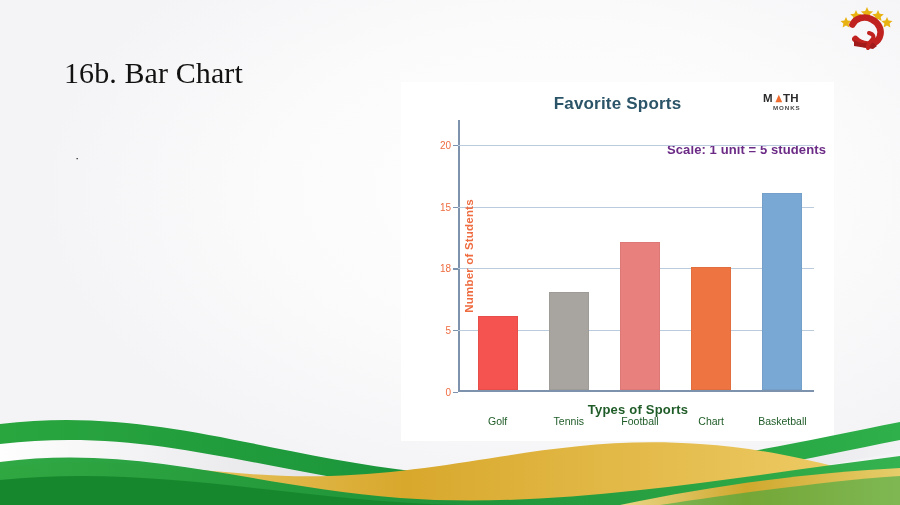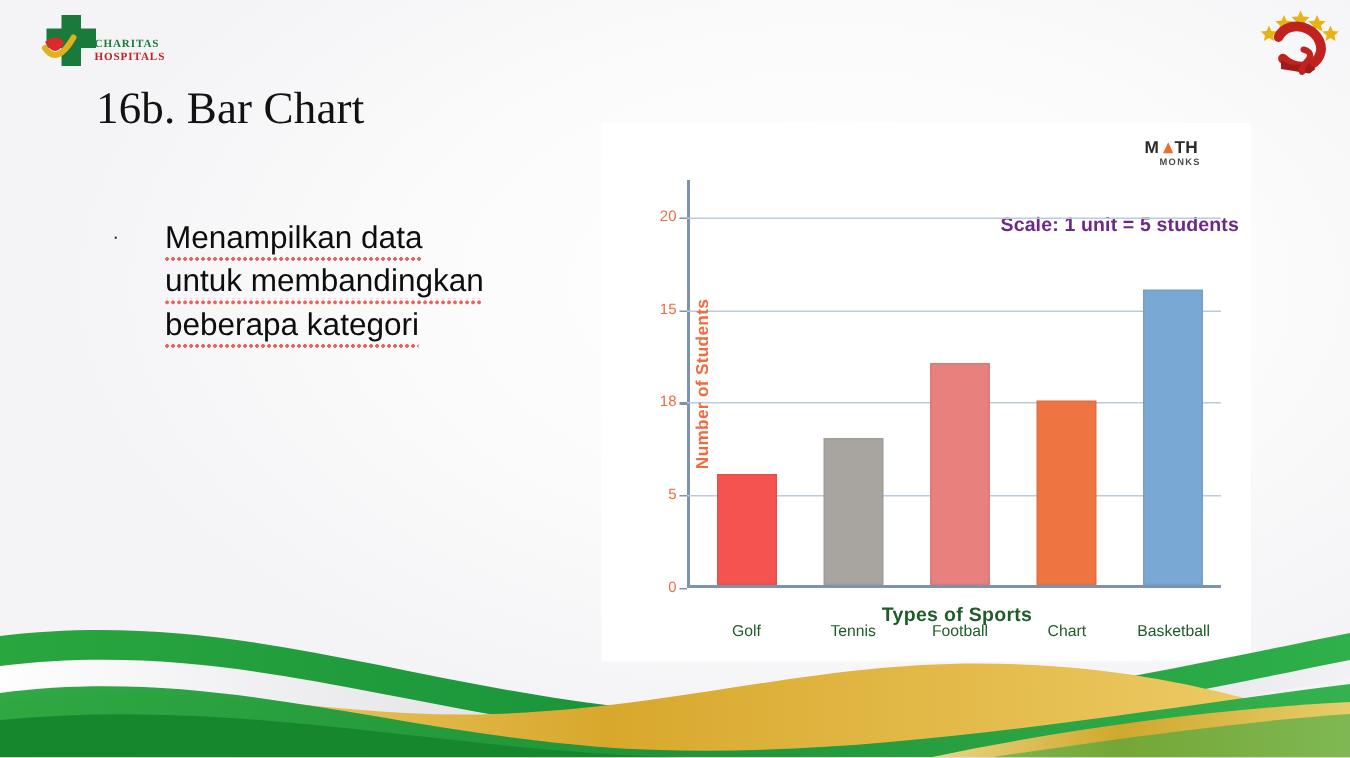--- a/index.html
+++ b/index.html
@@ -120,59 +120,45 @@
   }
 
   
   .ribbon { position:absolute; left:0; bottom:0; width:900px; height:95px; }
 </style>
 </head>
 <body>
 
 <div class="slide">
 
-  <div class="logo-charitas">
-    <svg viewBox="0 0 120 48" width="120" height="48">
-      <path d="M33 6 h13 v9 h10 v13 h-10 v12 h-13 v-12 h-10 v-13 h10 z" fill="#1a7a3c"></path>
-      <circle cx="40" cy="11" r="1.6" fill="#1a7a3c"></circle>
-      <path d="M22 24 q7 -6 13 0 q-6 12 -13 0 z" fill="#d92b2b"></path>
-      <path d="M22 28 q8 12 19 -7" stroke="#e0b11a" stroke-width="4" fill="none" stroke-linecap="round"></path>
-      <text x="55" y="27" font-family="Liberation Serif, serif" font-size="7.4" font-weight="bold" fill="#1a7a3c" letter-spacing="0.6">CHARITAS</text>
-      <text x="55" y="36" font-family="Liberation Serif, serif" font-size="7.4" font-weight="bold" fill="#c0221f" letter-spacing="0.6">HOSPITALS</text>
-    </svg>
-  </div>
 
   <div class="logo-q">
     <svg viewBox="0 0 60 52" width="60" height="52">
       <g fill="#e8b212">
         <path d="M10 17 l1.6 3.6 3.9 .4 -2.9 2.6 .8 3.8 -3.4-2 -3.4 2 .8-3.8 -2.9-2.6 3.9-.4 z"></path>
         <path d="M20 10 l1.7 3.8 4.1 .4 -3.1 2.8 .9 4 -3.6-2.1 -3.6 2.1 .9-4 -3.1-2.8 4.1-.4 z"></path>
         <path d="M31 7 l1.8 4 4.3 .4 -3.2 2.9 .9 4.2 -3.8-2.2 -3.8 2.2 .9-4.2 -3.2-2.9 4.3-.4 z"></path>
         <path d="M42 10 l1.7 3.8 4.1 .4 -3.1 2.8 .9 4 -3.6-2.1 -3.6 2.1 .9-4 -3.1-2.8 4.1-.4 z"></path>
         <path d="M51 17 l1.6 3.6 3.9 .4 -2.9 2.6 .8 3.8 -3.4-2 -3.4 2 .8-3.8 -2.9-2.6 3.9-.4 z"></path>
       </g>
       <path d="M30 18 m -15 13 a 15 13 0 1 1 30 0 a 15 13 0 1 1 -30 0" fill="none" stroke="#c0221f" stroke-width="6.5" stroke-dasharray="72 22" stroke-linecap="round" transform="rotate(25 30 31)"></path>
       <path d="M18 40 q9 6 17 1 l6 5 -4 3 -19 -3 z" fill="#a01b19"></path>
       <path d="M33 33 q7 2 3 7 q-5 5 -4 8" stroke="#c0221f" stroke-width="4" fill="none" stroke-linecap="round"></path>
     </svg>
   </div>
 
   <div class="slide-title">16b. Bar Chart</div>
 
   <div class="bullet-row">
     <span class="bullet-dot">·</span>
-    <div class="bullet-text">
-      <span class="sp">Menampilkan data</span><br>
-      <span class="sp">untuk membandingkan</span><br>
-      <span class="sp">beberapa kategori</span>
-    </div>
   </div>
 
   <div class="chart-card">
 
+    <div class="chart-title">Favorite Sports</div>
 
     <div class="mathmonks">
       <svg viewBox="0 0 58 24" width="58" height="24">
         <text x="1" y="12" font-family="Liberation Sans, sans-serif" font-size="11.5" font-weight="bold" fill="#2b2b2b" letter-spacing="0.2">M</text>
         <path d="M13.4 12.2 l3.4 -7.4 3.4 7.4 z" fill="#ef6c2e"></path>
         <text x="21" y="12" font-family="Liberation Sans, sans-serif" font-size="11.5" font-weight="bold" fill="#2b2b2b" letter-spacing="0.2">TH</text>
         <text x="11" y="20" font-family="Liberation Sans, sans-serif" font-size="6.2" font-weight="bold" fill="#4a4a4a" letter-spacing="0.9">MONKS</text>
       </svg>
     </div>
 

